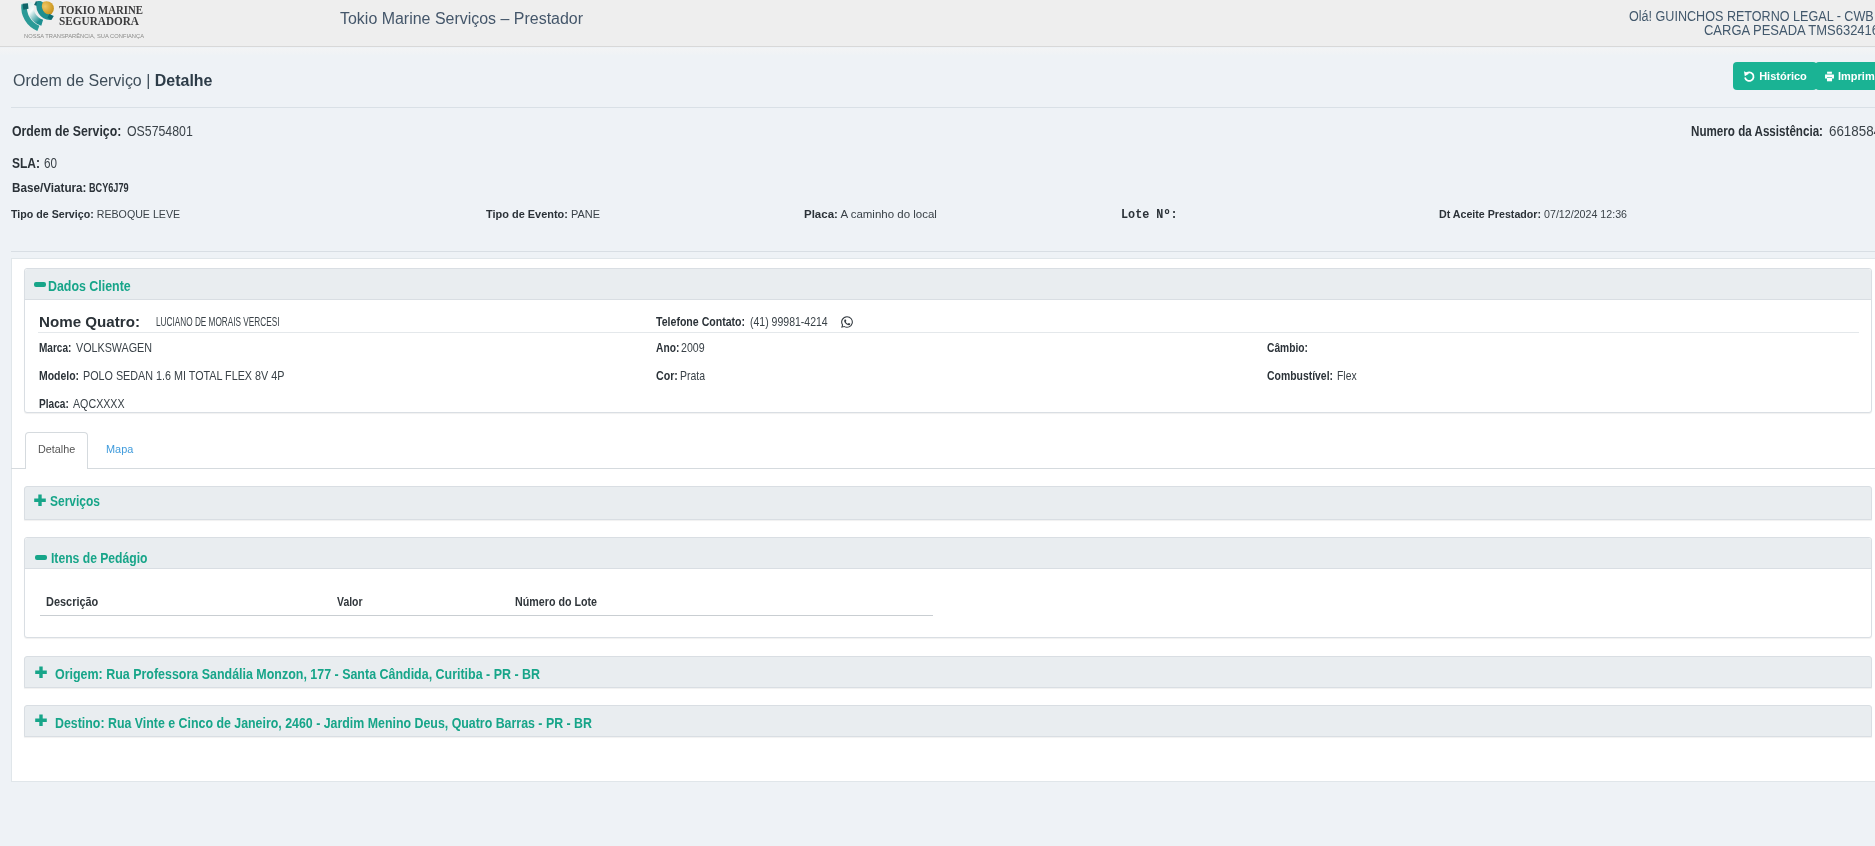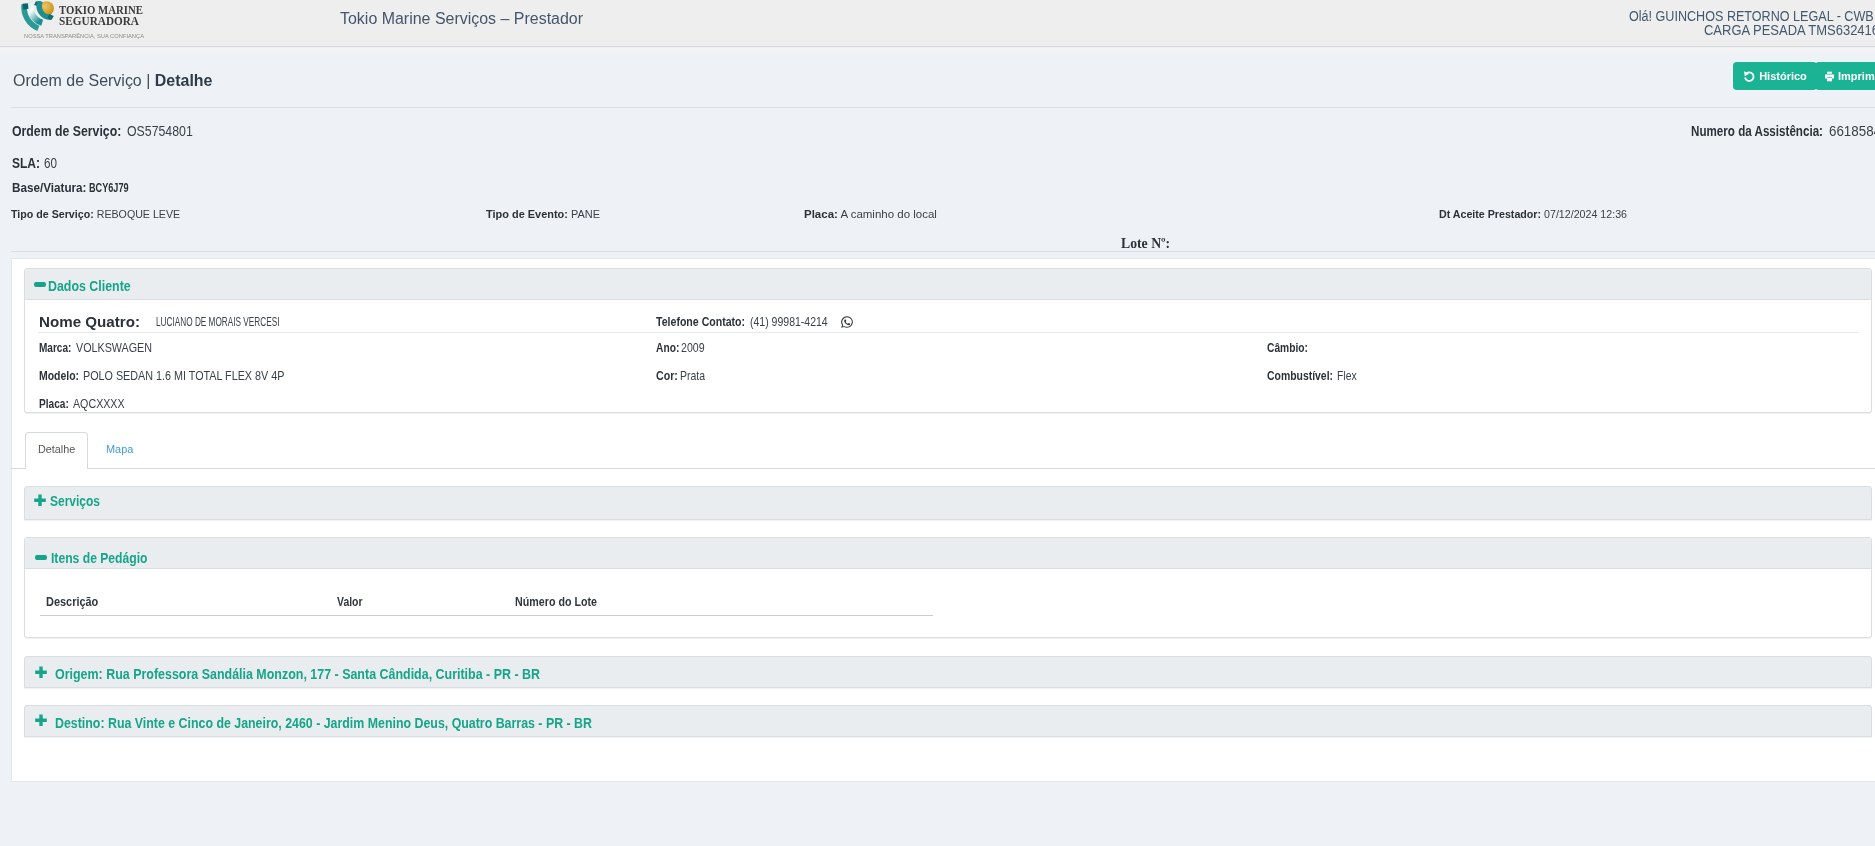--- a/index.html
+++ b/index.html
@@ -100,21 +100,21 @@
 <div class="seg" style="left:10.6px;top:208.8px;">
     <span style="font-family:'Liberation Sans',sans-serif;font-size:11.5px;color:#3a4248;transform:scaleX(0.9267);"><b style="color:#2b3238">Tipo de Serviço:</b> REBOQUE LEVE</span>
   </div>
 <div class="seg" style="left:486.0px;top:208.8px;">
     <span style="font-family:'Liberation Sans',sans-serif;font-size:11.5px;color:#3a4248;transform:scaleX(0.9522);"><b style="color:#2b3238">Tipo de Evento:</b> PANE</span>
   </div>
 <div class="seg" style="left:804.0px;top:208.8px;">
     <span style="font-family:'Liberation Sans',sans-serif;font-size:11.5px;color:#3a4248;transform:scaleX(0.9994);"><b style="color:#2b3238">Placa:</b> A caminho do local</span>
   </div>
 <div class="seg" style="left:1121.0px;top:208.8px;">
-    <span style="font-family:Liberation Serif, serif;font-size:14px;font-weight:700;color:#2b3238;transform:scaleX(0.9815);margin-top:28px;">Lote Nº:</span>
+    <span style="font-family:Liberation Mono, monospace;font-size:12px;font-weight:700;color:#2b3238;transform:scaleX(0.9815);">Lote Nº:</span>
   </div>
 <div class="seg" style="left:1438.7px;top:208.8px;">
     <span style="font-family:'Liberation Sans',sans-serif;font-size:11.5px;color:#3a4248;transform:scaleX(0.9267);"><b style="color:#2b3238">Dt Aceite Prestador:</b> 07/12/2024 12:36</span>
   </div>
 <div class="hr" style="left:11px;top:250.5px;width:1864px;background:#d8dee4;"></div>
 <div id="whitebox"></div>
 <div class="panel" style="left:24px;top:268px;width:1848px;height:145px;">
     <div class="phead" style="height:31px;"></div>
   </div>
 <div class="micon" style="left:34px;top:282.2px;"></div>

